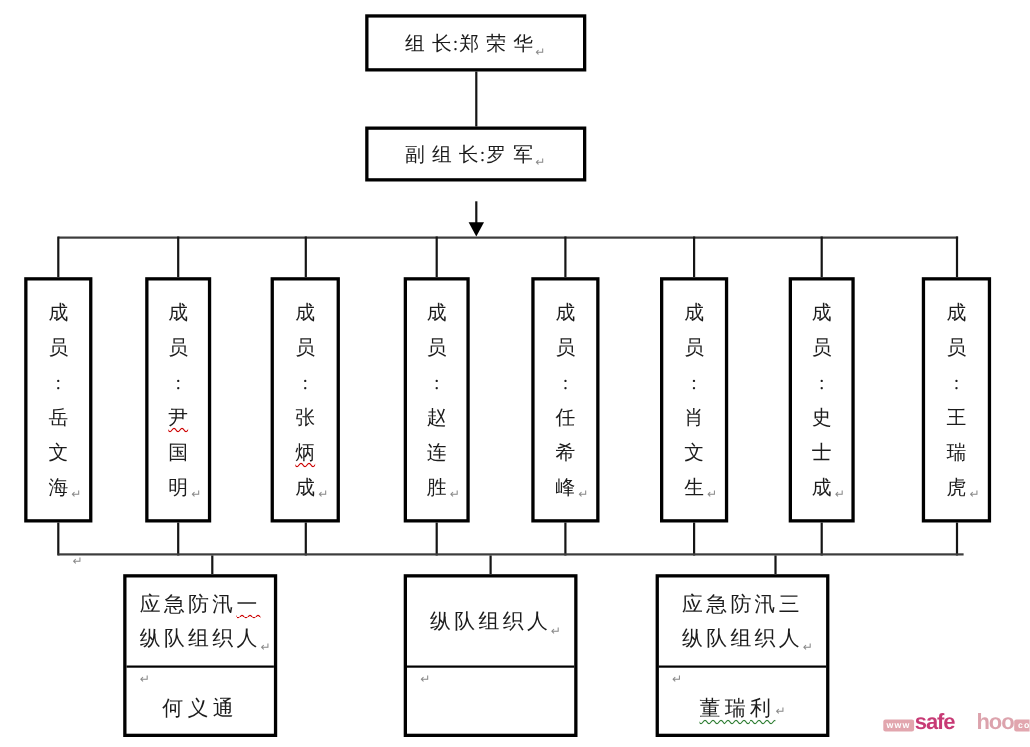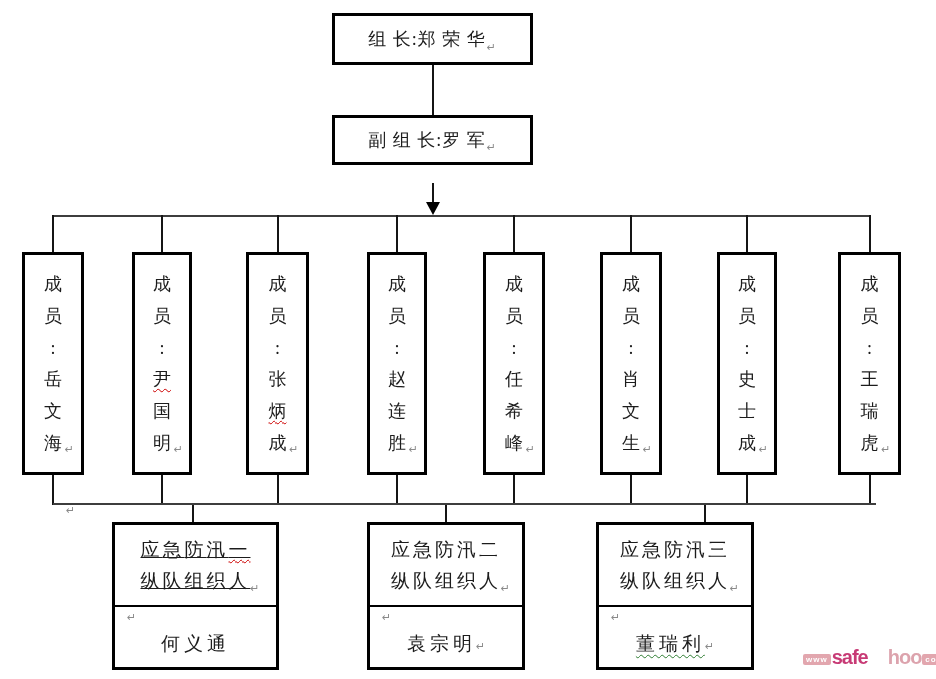--- a/index.html
+++ b/index.html
@@ -169,39 +169,37 @@
       <div class="vline stub" style="top: 260px; height: 30px;"></div>
     </div>
   </div>
 
 <div class="hline connector" style="left:53px;top:503px;width:823px;height:2px"></div>
 
 <span class="pmark stray-pmark">↵</span>
 
 <div id="teams-row">
     <div class="vline" style="left: 191.5px; top: 505px; width: 2px; height: 17px;"></div>
-    <div class="team-box" style="left: 112px; width: 167px; text-decoration: underline;">
+    <div class="team-box" style="left: 112px; width: 140px;">
       <div class="team-title">
         <div class="tline"><span>应</span><span>急</span><span>防</span><span>汛</span><span class="wavy-red">一</span></div>
         <div class="tline">纵队组织人<span class="pmark">↵</span></div>
       </div>
       <div class="team-name-cell">
         <span class="pmark corner">↵</span>
         <div class="team-name"><span>何义通</span></div>
       </div>
     </div>
     <div class="vline" style="left: 445px; top: 505px; width: 2px; height: 17px;"></div>
     <div class="team-box" style="left: 367px; width: 158px;">
       <div class="team-title">
-        <div class="tline">应急防汛二</div>
         <div class="tline">纵队组织人<span class="pmark">↵</span></div>
       </div>
       <div class="team-name-cell">
         <span class="pmark corner">↵</span>
-        <div class="team-name"><span>袁宗明</span><span class="pmark">↵</span></div>
       </div>
     </div>
     <div class="vline" style="left: 704px; top: 505px; width: 2px; height: 17px;"></div>
     <div class="team-box" style="left: 596px; width: 158px;">
       <div class="team-title">
         <div class="tline">应急防汛三</div>
         <div class="tline">纵队组织人<span class="pmark">↵</span></div>
       </div>
       <div class="team-name-cell">
         <span class="pmark corner">↵</span>

